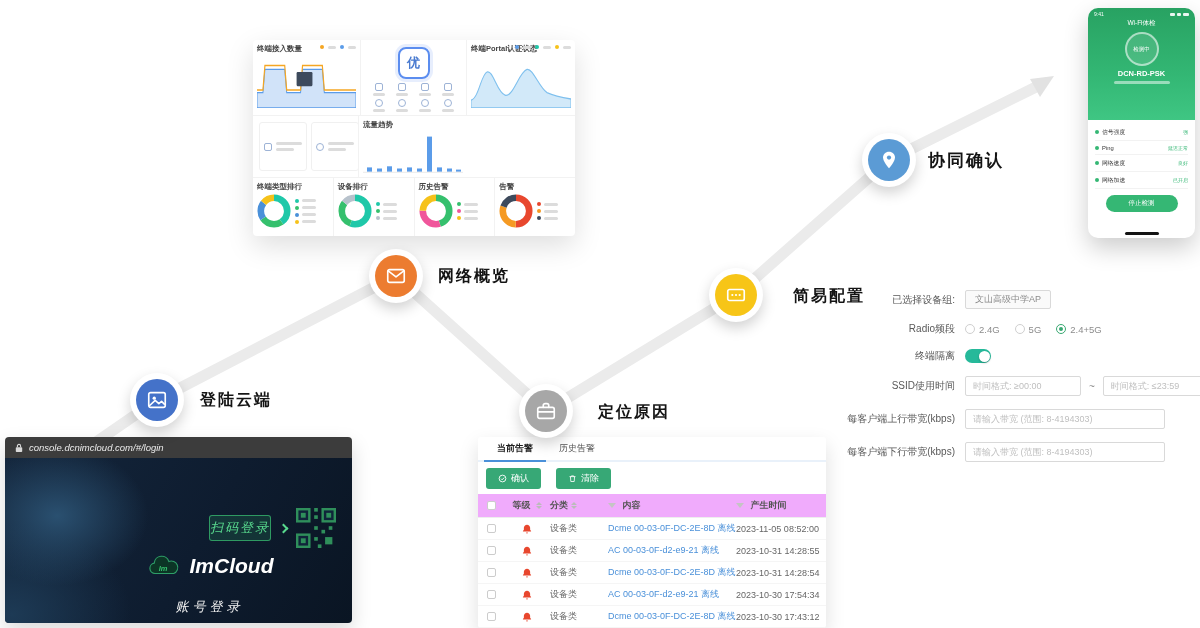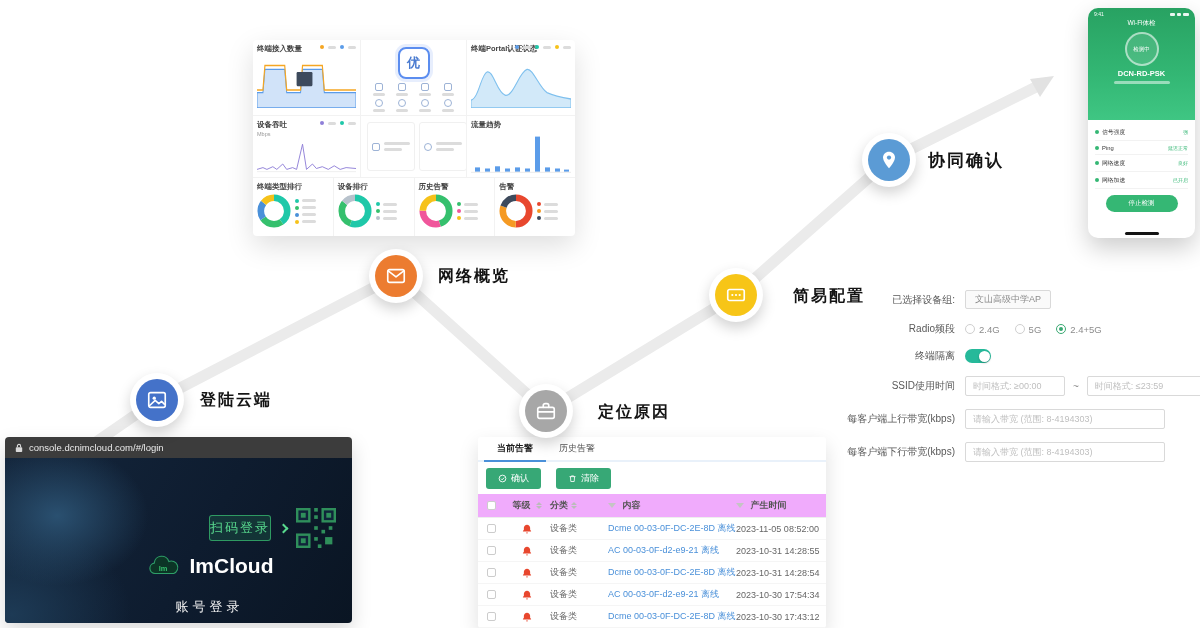--- a/index.html
+++ b/index.html
@@ -51,21 +51,21 @@
   .mini2-col { display: flex; flex-direction: column; gap: 3px; }
   .dcell { flex: 1; padding: 4px; border-right: 1px solid #f2f2f2; }
   .dcell:last-child { border-right: none; }
   .donut-wrap { display: flex; align-items: center; gap: 4px; margin-top: 2px; }
   .dleg { display: flex; flex-direction: column; gap: 3px; }
   .dleg-row { display: flex; align-items: center; gap: 3px; }
   .dleg-row .tbar { width: 14px; }
 
   
   .login { left: 5px; top: 437px; width: 347px; height: 186px; border-radius: 4px;
-          box-shadow: 0 8px 20px rgba(0,0,0,.15); overflow: hidden; }
+          box-shadow: 0 8px 20px rgba(0,0,0,.15); overflow: hidden; font-style: italic; }
   .browser-bar { height: 21px; background: #3c3c3c; display: flex; align-items: center;
           gap: 6px; padding: 0 10px; }
   .url { color: #eaeaea; font-size: 9.5px; }
   .login-body { position: relative; height: 165px;
           background:
             radial-gradient(130px 100px at 15% 35%, #2a5070 0%, rgba(42,80,112,0) 70%),
             radial-gradient(170px 130px at 2% 95%, #1d3a55 0%, rgba(29,58,85,0) 70%),
             linear-gradient(120deg, #14263c 0%, #0e1c2f 55%, #0a1523 100%); }
   .qr-wrap { position: absolute; top: 50px; right: 16px; display: flex; align-items: center; gap: 9px; }
   .qr-btn { background: rgba(56,190,114,.16); border: 1px solid rgba(56,190,114,.75);
@@ -116,21 +116,21 @@
   .rdot { width: 10px; height: 10px; border: 1px solid #cfcfcf; border-radius: 50%;
           background: #fff; position: relative; }
   .radio.checked .rdot { border-color: #38a871; }
   .radio.checked .rdot::after { content: ""; position: absolute; inset: 2px; border-radius: 50%; background: #38a871; }
   .toggle { width: 26px; height: 14px; border-radius: 7px; background: #26b99a; position: relative; }
   .toggle::after { content: ""; position: absolute; right: 1.5px; top: 1.5px; width: 11px; height: 11px;
           background: #fff; border-radius: 50%; box-shadow: 0 1px 2px rgba(0,0,0,.25); }
   .cfg-input { border: 1px solid #d9d9d9; border-radius: 2px; padding: 4px 7px; font-size: 9px;
           color: #595959; background: #fff; font-family: inherit; }
   .cfg-input::placeholder { color: #bfbfbf; }
-  .time-input { width: 100px; } .time-input2 { width: 118px; }
+  .time-input { width: 116px; } .time-input2 { width: 118px; }
   .bw-input { width: 200px; }
   .tilde { margin: 0 8px; color: #8c8c8c; }
 
   
   .phone { left: 1088px; top: 8px; width: 107px; height: 230px; border-radius: 10px;
           box-shadow: 0 10px 24px rgba(0,0,0,.2); overflow: hidden; }
   .ph-top { height: 112px; background: linear-gradient(180deg, #28a262 0%, #33b774 60%, #3fc683 100%);
           color: #fff; position: relative; padding: 3px 6px; text-align: center; }
   .ph-status { display: flex; justify-content: space-between; align-items: center; font-size: 5px; }
   .ph-sticons { display: flex; gap: 2px; align-items: center; }
@@ -228,34 +228,20 @@
           <span class="ldot" style="background:#f6c21a"></span>
             <span class="tbar" style="width:8px"></span>
         </div>
         <svg class="chart" height="54" viewBox="0 0 100 42" preserveAspectRatio="none">
           <path fill="rgba(127,192,238,.35)" stroke="#7fc0ee" stroke-width="1" d="M0 36 C8 34 10 16 16 14 C22 12 26 30 34 32 C42 34 48 14 56 12 C62 11 68 26 76 30 C84 33 92 34 100 35 L100 42 L0 42 Z"></path>
         </svg>
       </div>
     </div>
 
     <div class="dash-row dash-row2">
-      <div class="dpanel w1">
-        <div class="dtitle">设备吞吐</div>
-        <span class="unit">Mbps</span>
-        <div class="dlegend">
-          <span class="ldot" style="background:#8f7fd8"></span>
-            <span class="tbar" style="width:8px"></span>
-          <span class="ldot" style="background:#1fc8a9"></span>
-            <span class="tbar" style="width:8px"></span>
-        </div>
-        <svg class="chart" height="36" viewBox="0 0 100 40" preserveAspectRatio="none">
-          <path fill="none" stroke="#8f7fd8" stroke-width="1" d="M0 36 L6 34 L10 36 L16 33 L20 36 L26 30 L30 36 L36 34 L40 36 L46 8 L50 36 L56 30 L60 35 L66 33 L72 36 L78 32 L84 36 L90 34 L100 35"></path>
-          <line x1="0" y1="38.5" x2="100" y2="38.5" stroke="#eee" stroke-width="1"></line>
-        </svg>
-      </div>
       <div class="dpanel w2" style="display:flex">
         <div class="mini2">
           <span class="mini-ic"></span>
           <span class="mini2-col">
               <span class="tbar" style="width:26px"></span>
               <span class="tbar" style="width:18px"></span>
             </span>
         </div>
         <div class="mini2">
           <span class="mini-ic" style="border-radius:50%"></span>

